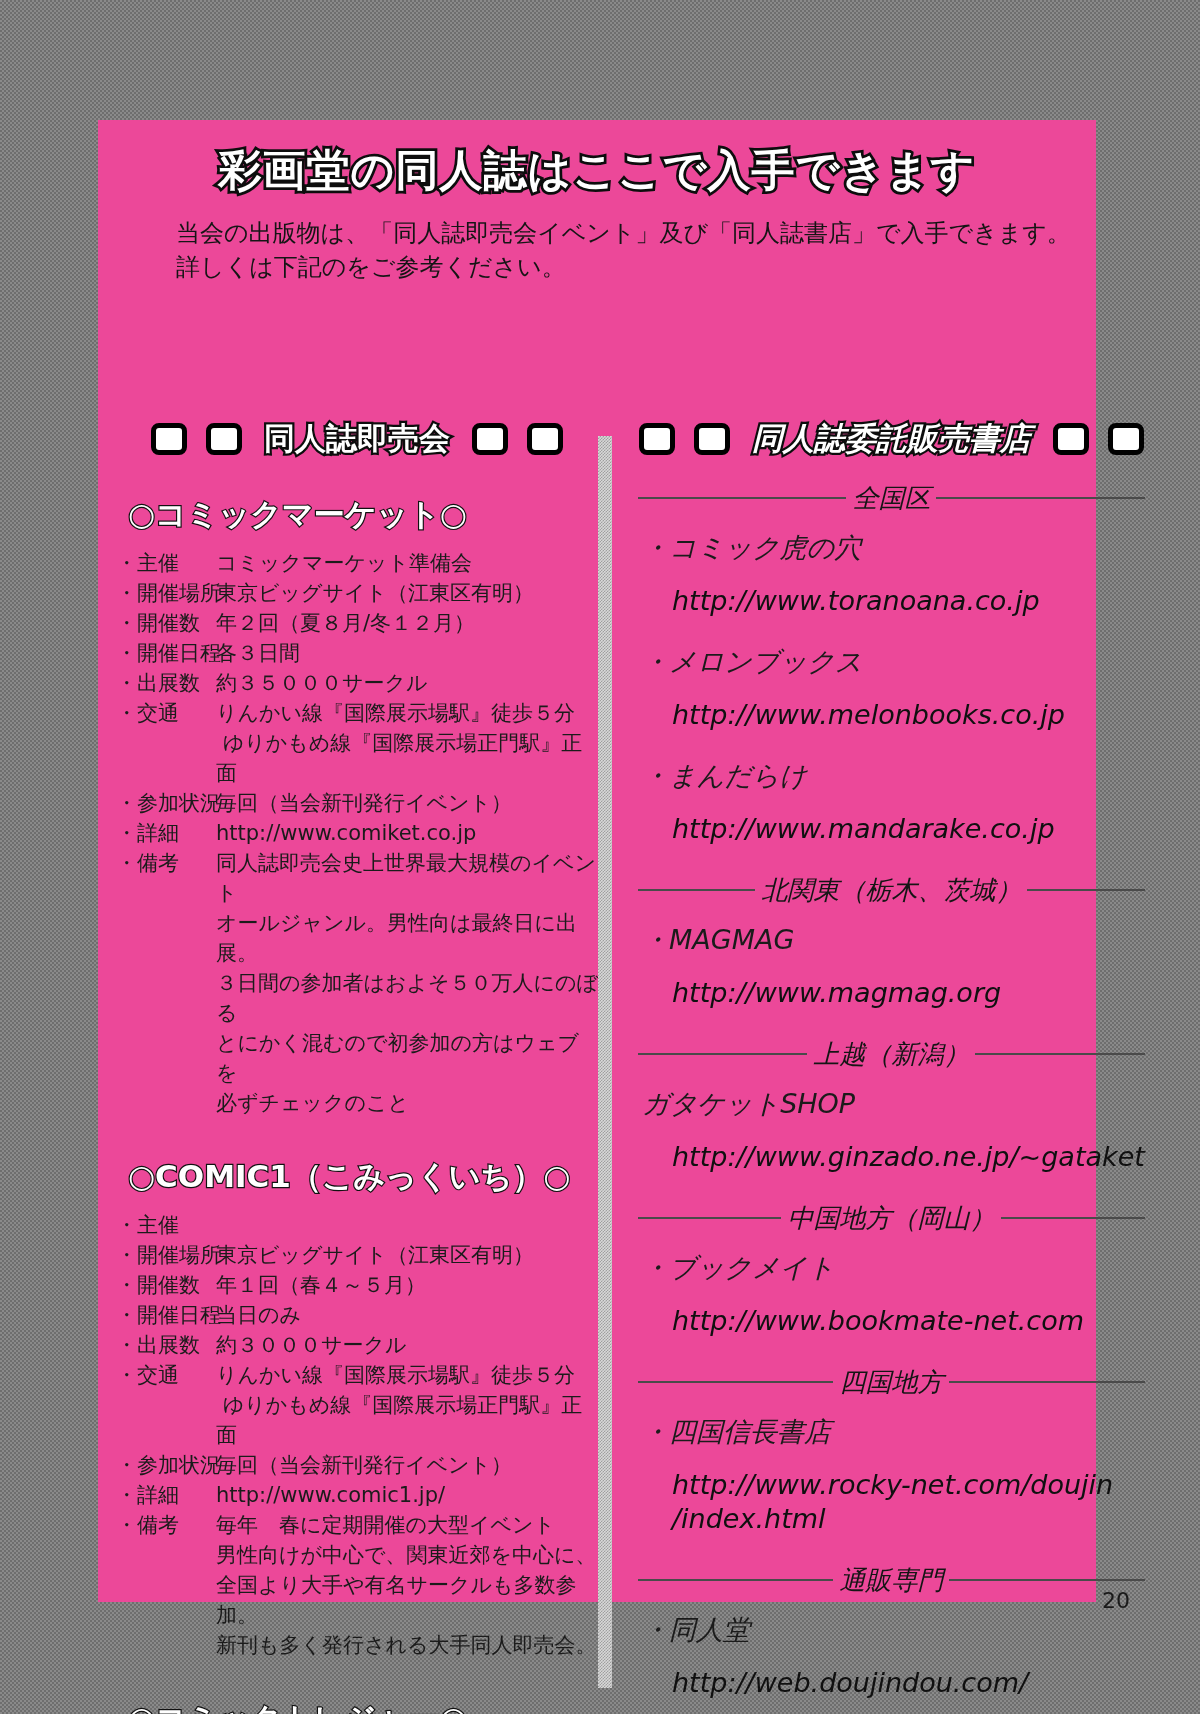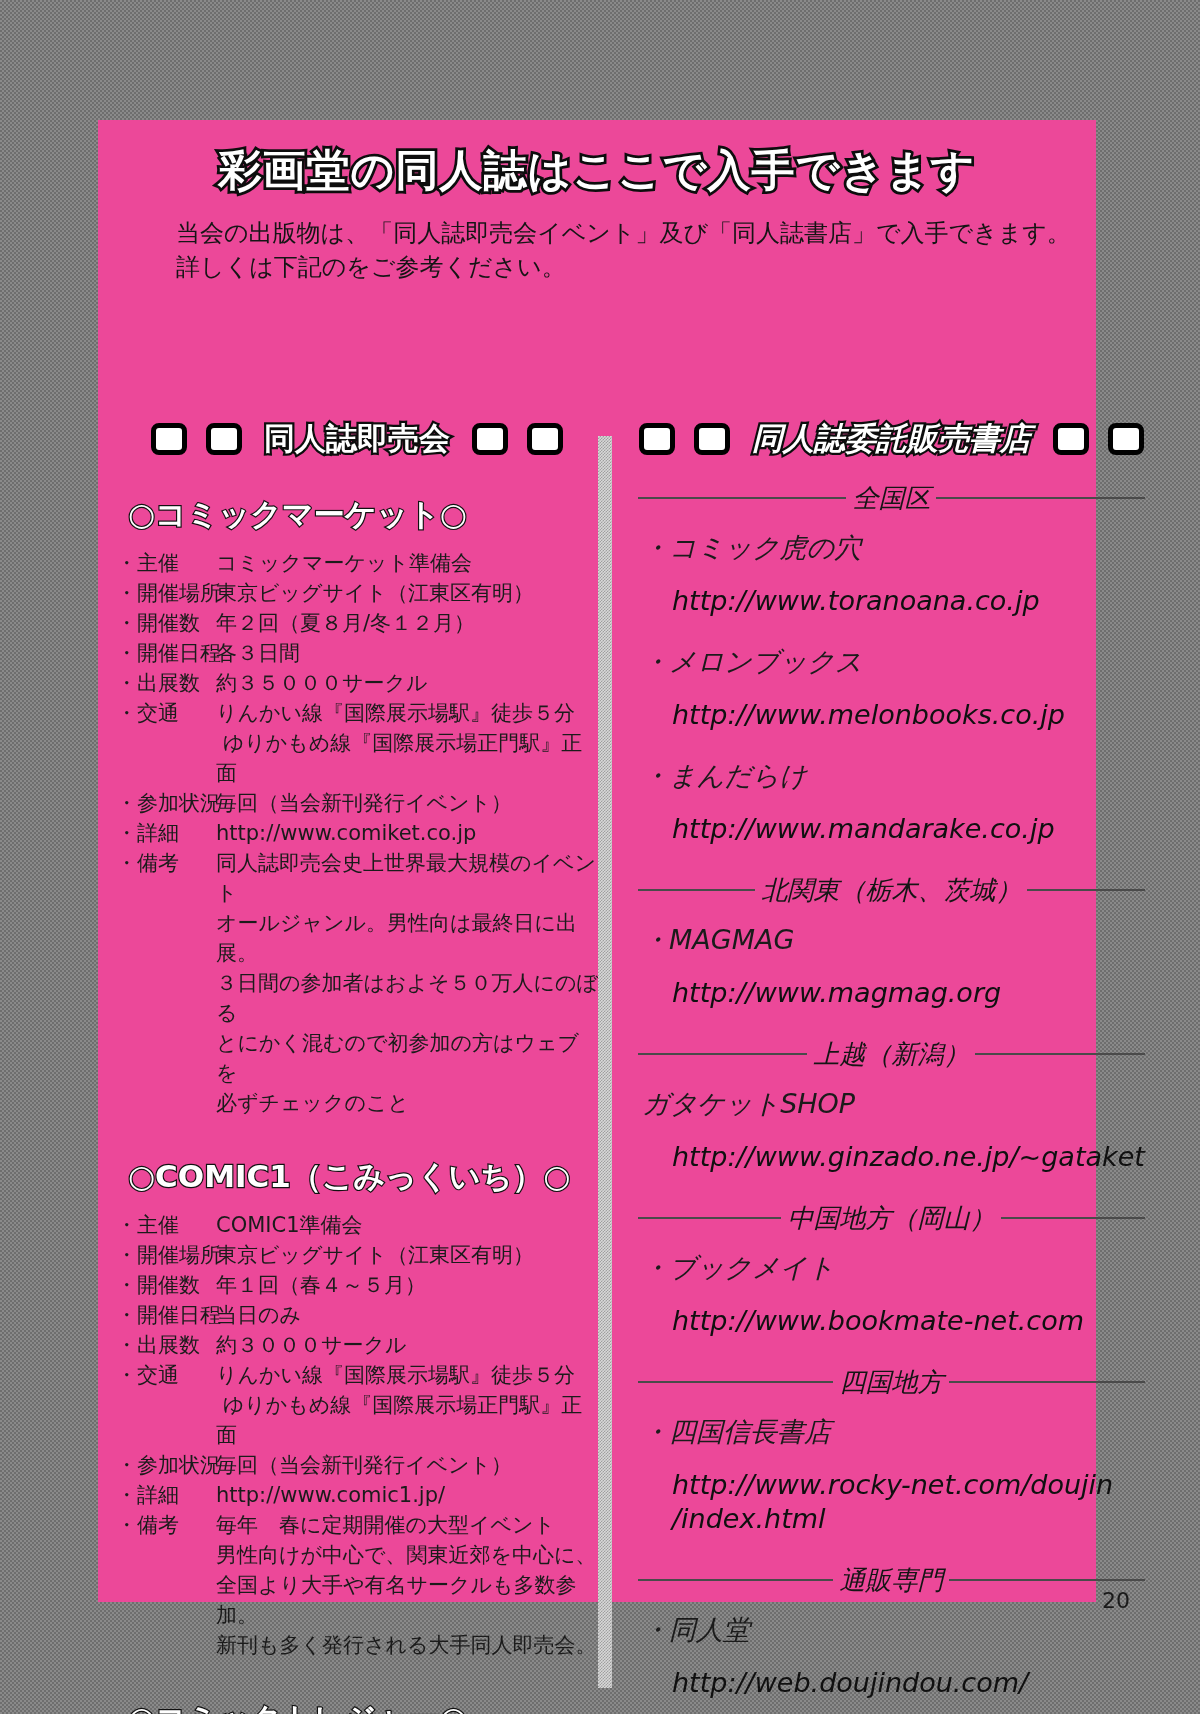--- a/index.html
+++ b/index.html
@@ -154,21 +154,20 @@
 とにかく混むので初参加の方はウェブを
 必ずチェックのこと</div>
   </div>
             </div>
   </section>
           <section class="event">
     <h2 class="event-title thin-outline">○COMIC1（こみっくいち）○</h2>
     <div class="rows">
               <div class="row">
     <div class="row-label">・主催</div>
-    <div class="row-value">COMIC1準備会</div>
   </div>
               <div class="row">
     <div class="row-label">・開催場所</div>
     <div class="row-value">東京ビッグサイト（江東区有明）</div>
   </div>
               <div class="row">
     <div class="row-label">・開催数</div>
     <div class="row-value">年１回（春４～５月）</div>
   </div>
               <div class="row">

